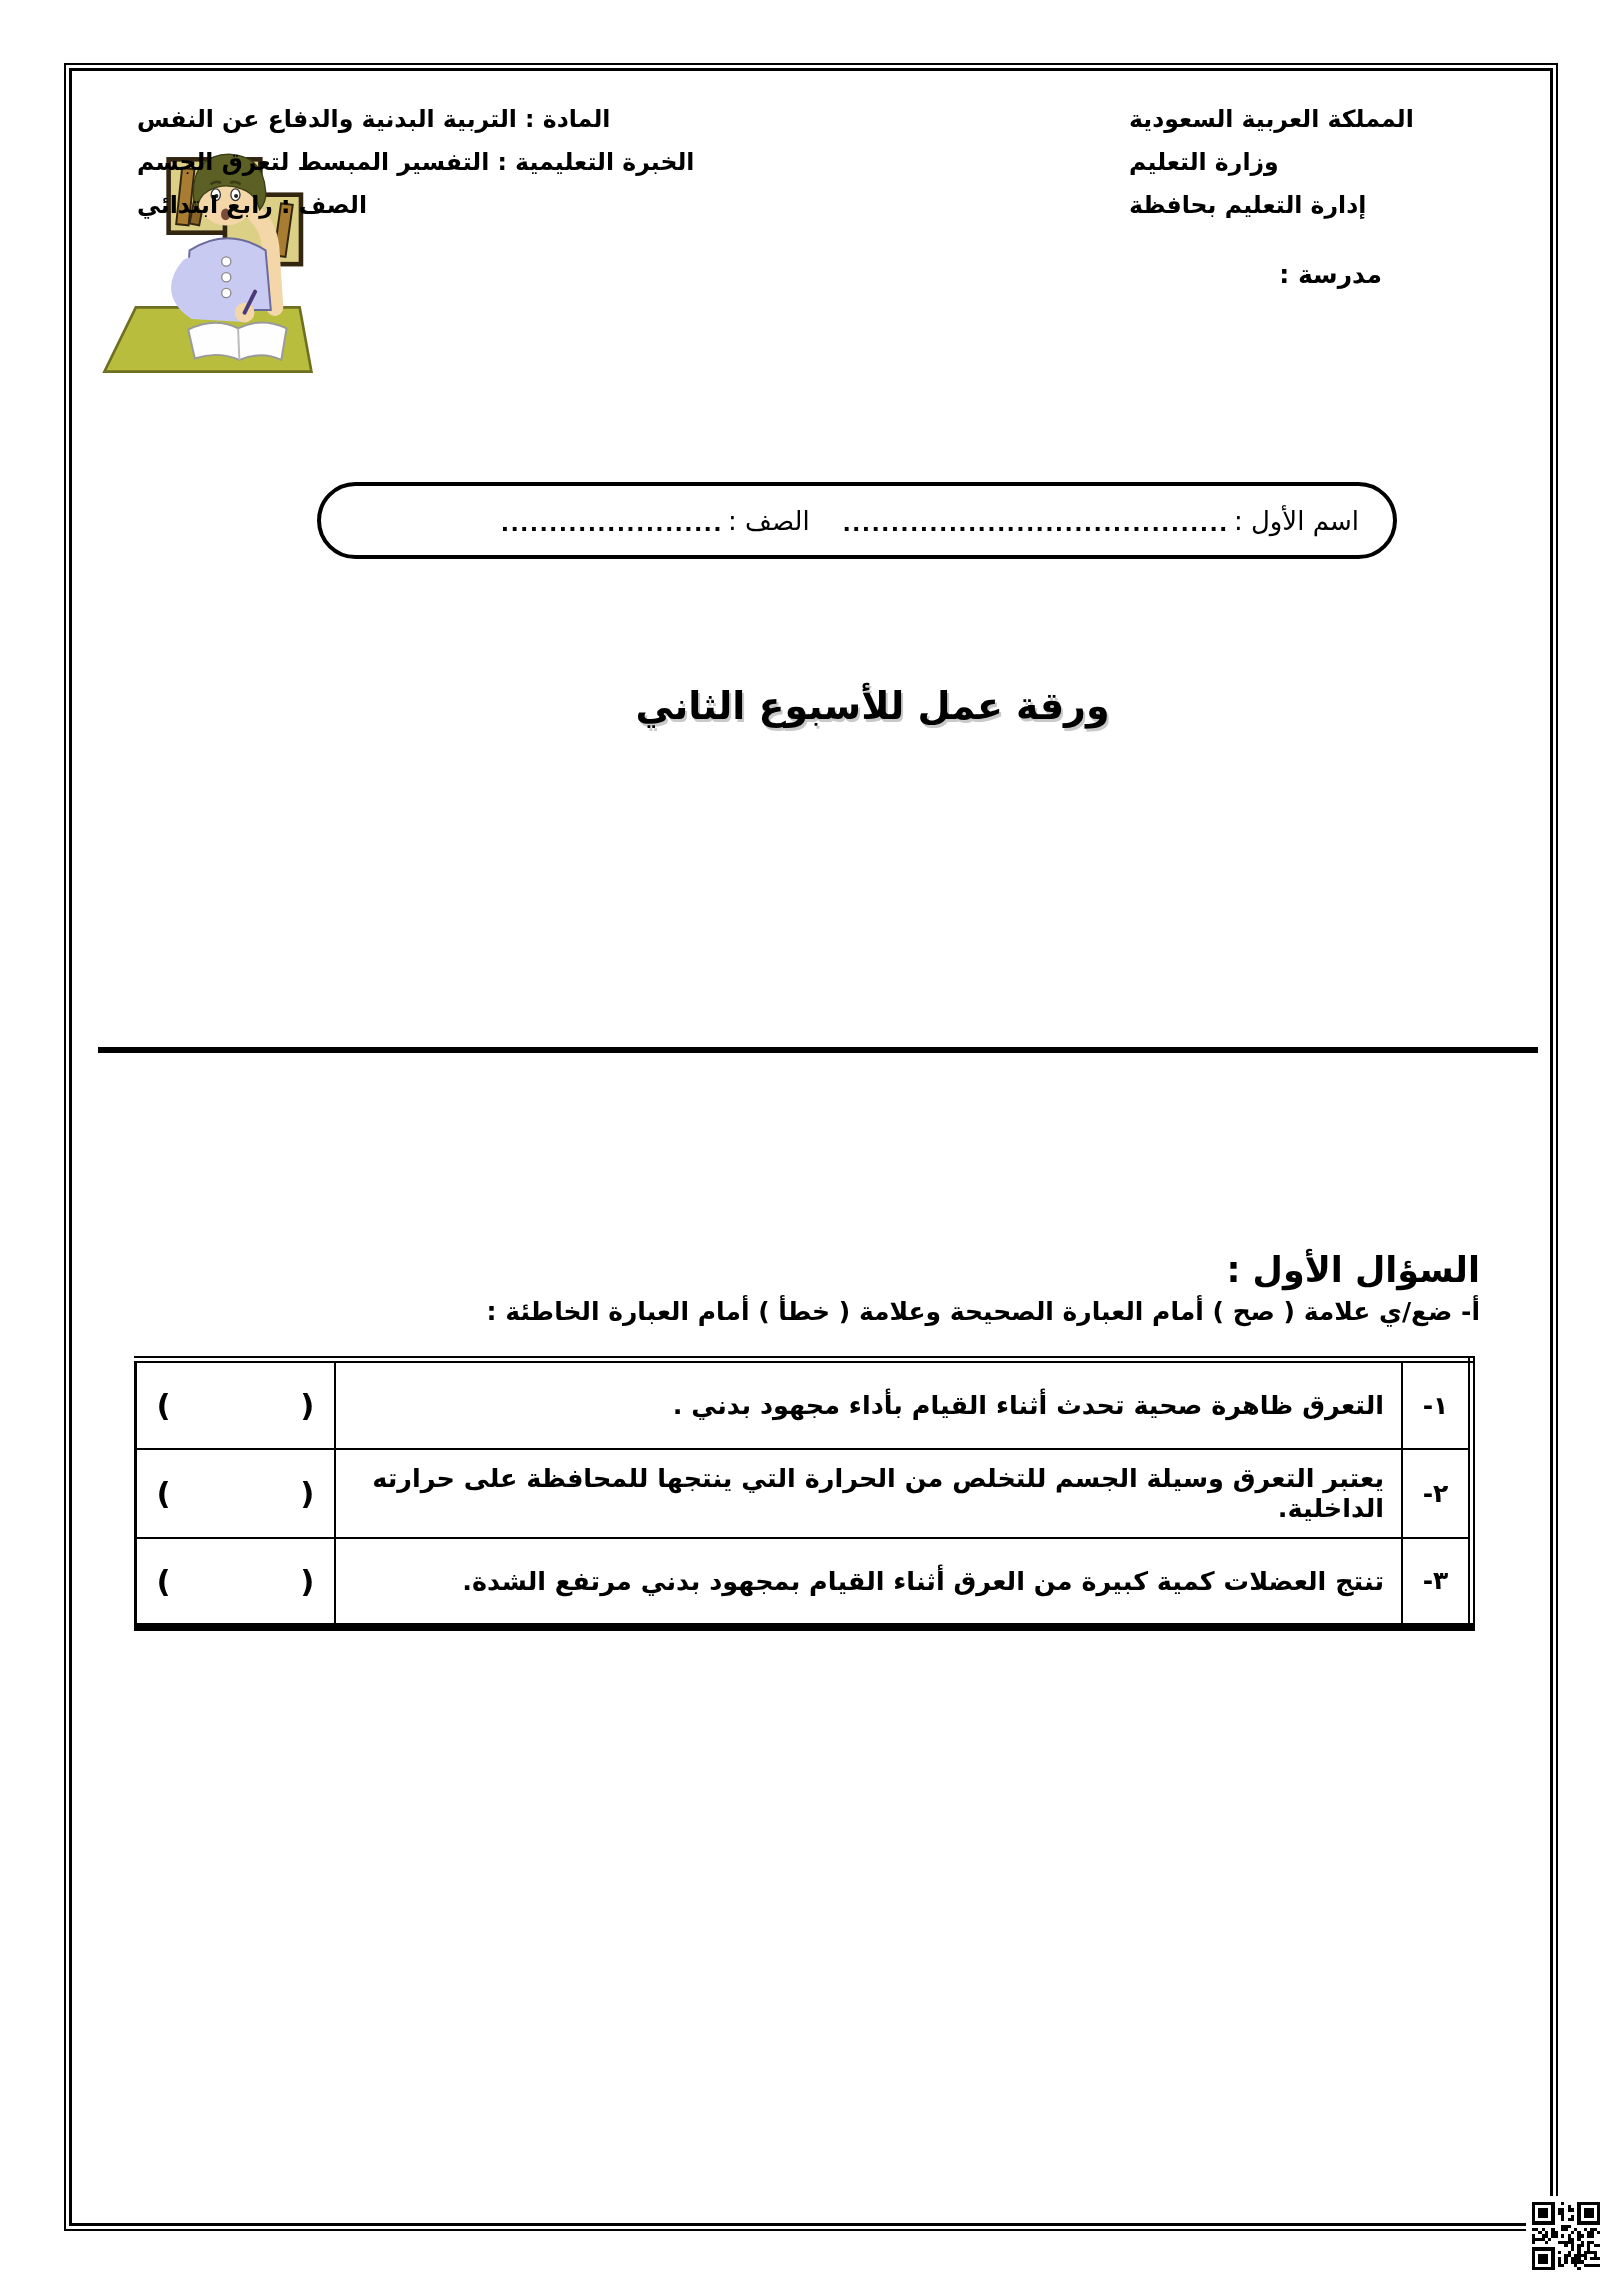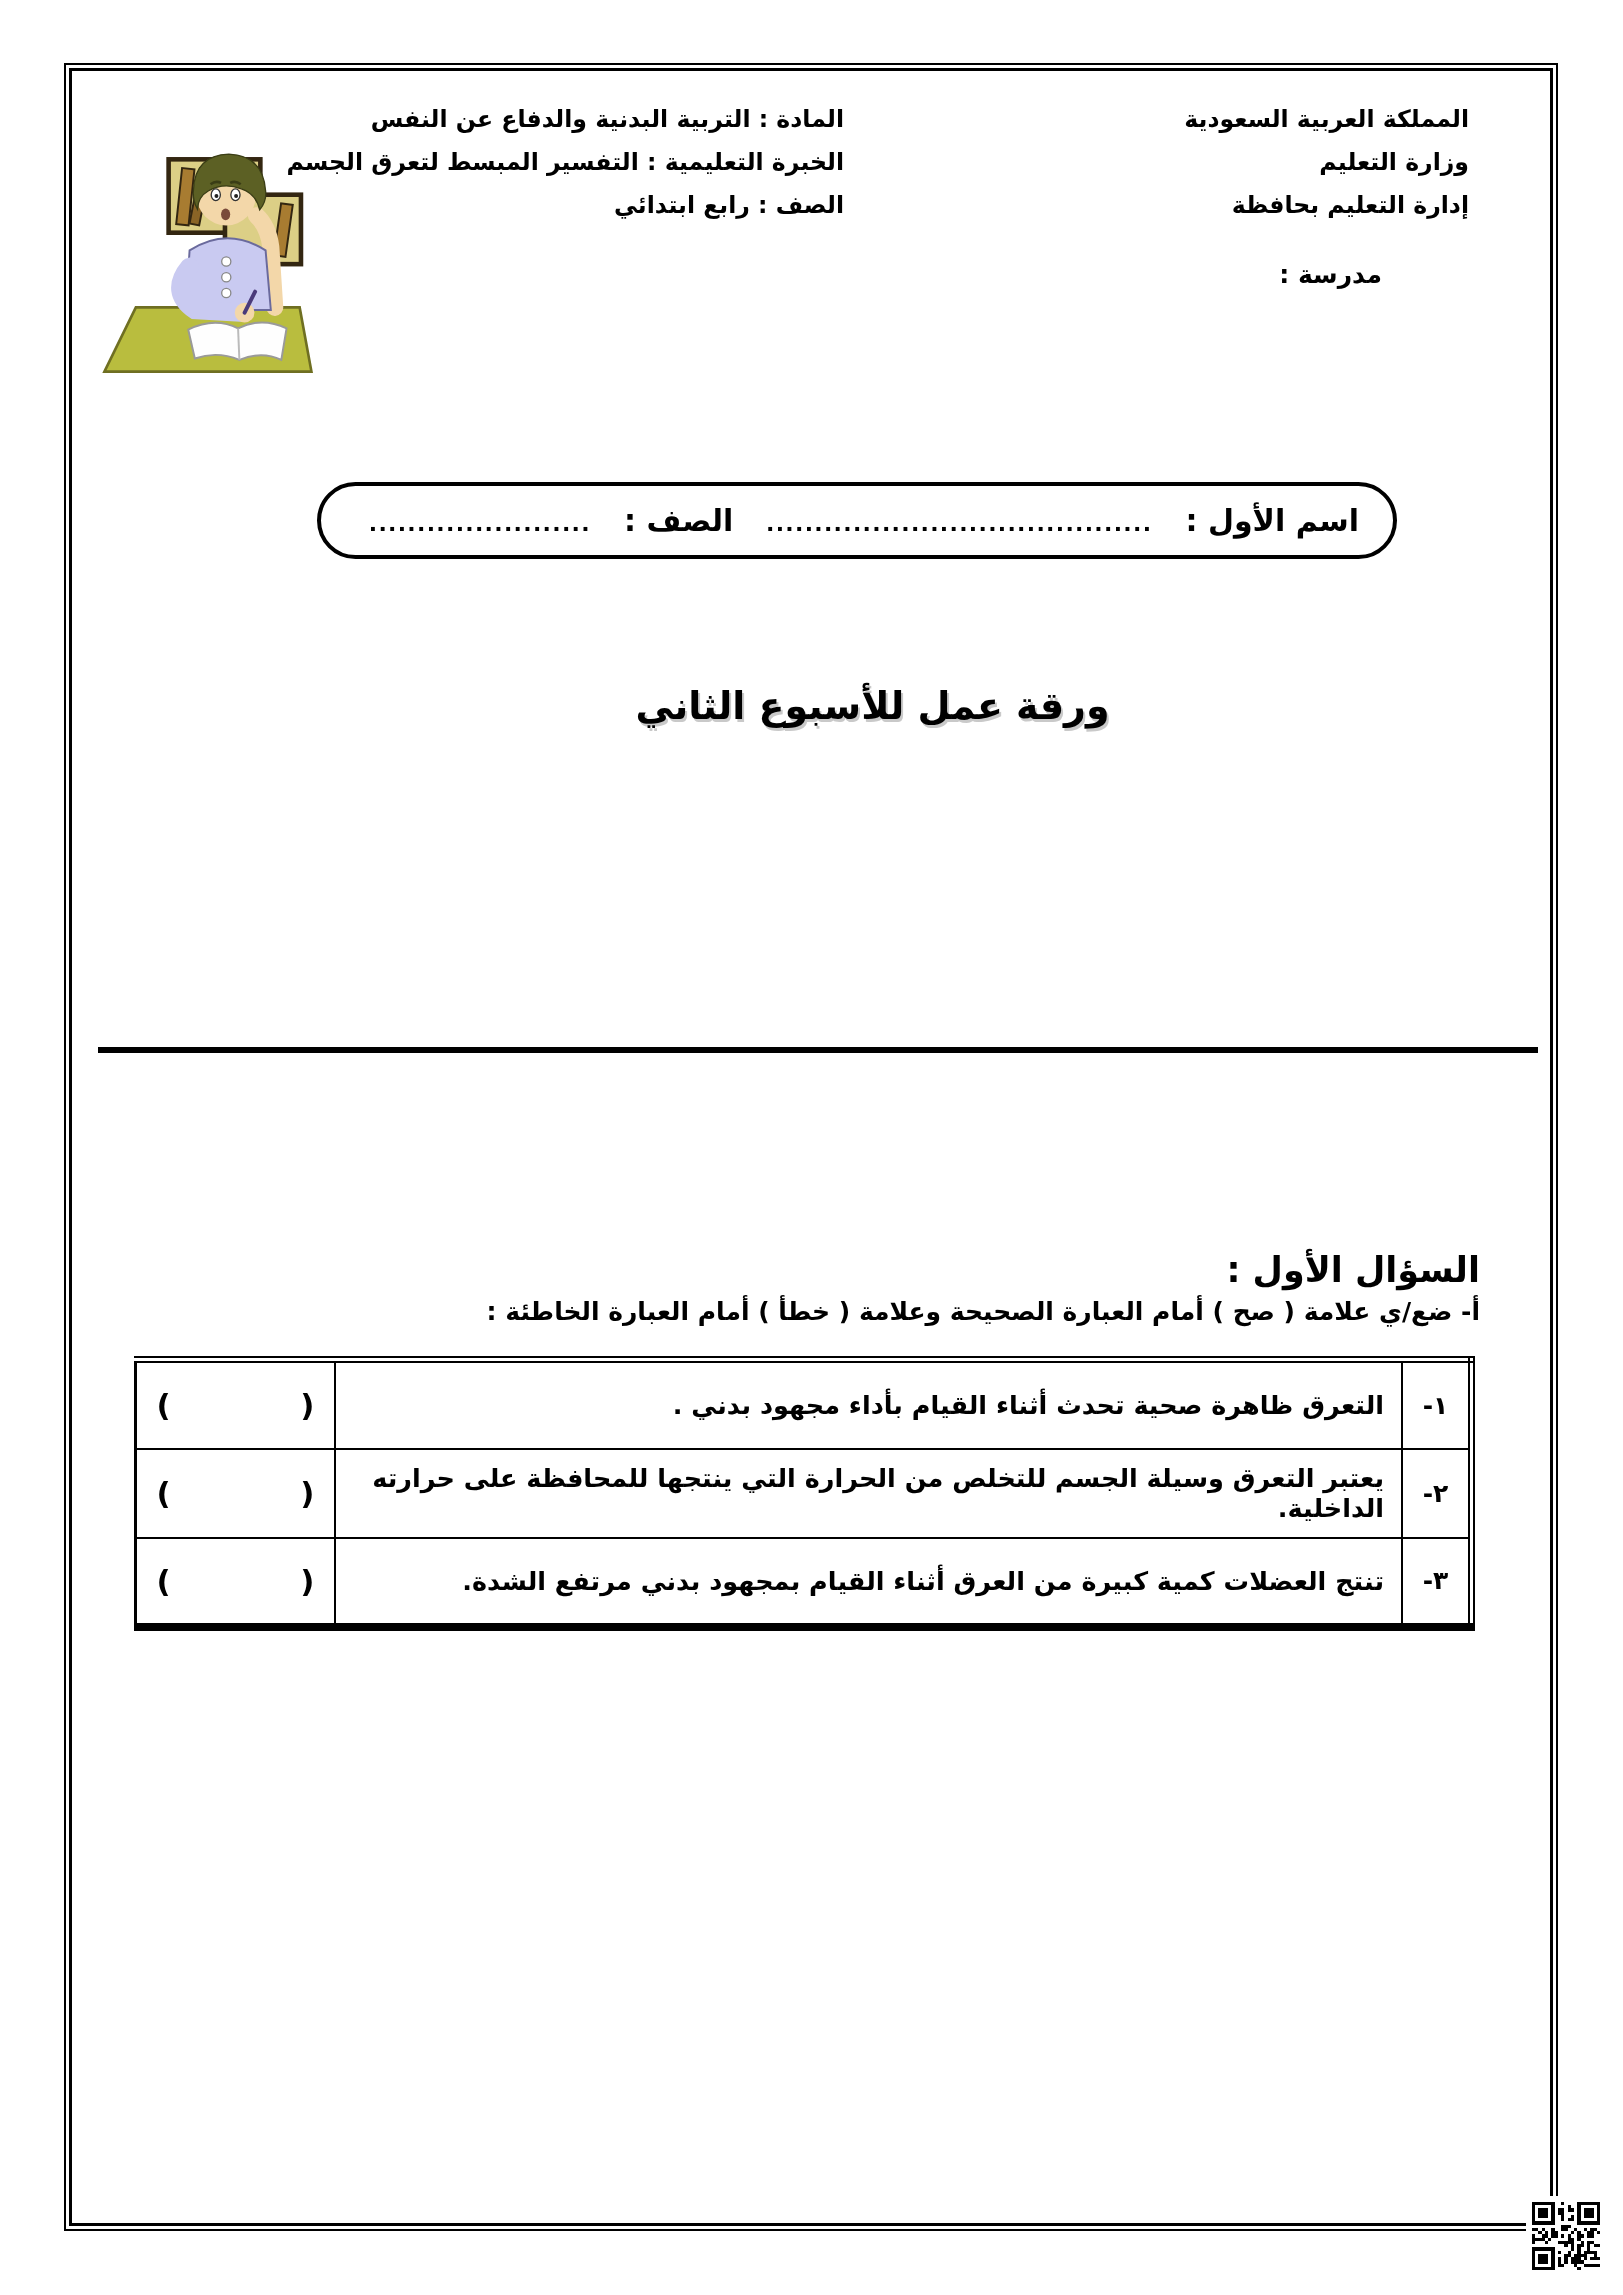--- a/index.html
+++ b/index.html
@@ -4,30 +4,30 @@
 <style>
   html,body{margin:0;padding:0;background:#fff;}
   .page{
     position:relative;width:1623px;height:2295px;background:#fff;overflow:hidden;
     font-family:"DejaVu Sans",sans-serif;color:#000;direction:rtl;
   }
   
   .frame{position:absolute;left:64px;top:63px;width:1494px;height:2168px;border:2px solid #000;box-sizing:border-box;}
   .frame::before{content:"";position:absolute;inset:2.6px;border:3.9px solid #000;}
   
-  .hdr{position:absolute;top:98px;text-align:right;font-weight:700;font-size:23.6px;line-height:43px;white-space:nowrap;}
+  .hdr{position:absolute;top:98px;text-align:left;font-weight:700;font-size:23.6px;line-height:43px;white-space:nowrap;}
   .hdr-left{left:137px;width:707px;}
   .hdr-right{left:1129px;width:340px;}
   .school{position:absolute;top:260px;right:241px;font-weight:700;font-size:25px;text-align:right;}
   
   .student-bar{
     position:absolute;left:317px;top:482px;width:1080px;height:77px;border:4.6px solid #000;border-radius:42px;
     box-sizing:border-box;display:flex;align-items:center;padding:0 34px;direction:rtl;
   }
-  .student-bar .lbl{font-weight:700;font-size:30px;white-space:nowrap;margin-left:28px;}
+  .student-bar .lbl{font-weight:400;font-size:26px;white-space:nowrap;}
   .student-bar .dots{font-weight:700;font-size:22px;letter-spacing:1.3px;white-space:pre;margin:0 5.2px;transform:translateY(2.6px);}
   .student-bar .gap{width:27.5px;flex:0 0 auto;}
   
   .doc-title{
     position:absolute;left:65px;top:684px;width:1615px;text-align:center;
     font-weight:700;font-size:38px;text-shadow:2px 2.6px 0 #c9c9c9;
   }
   
   .red-instr{
     position:absolute;top:885px;right:138px;font-weight:700;font-size:33px;white-space:nowrap;

